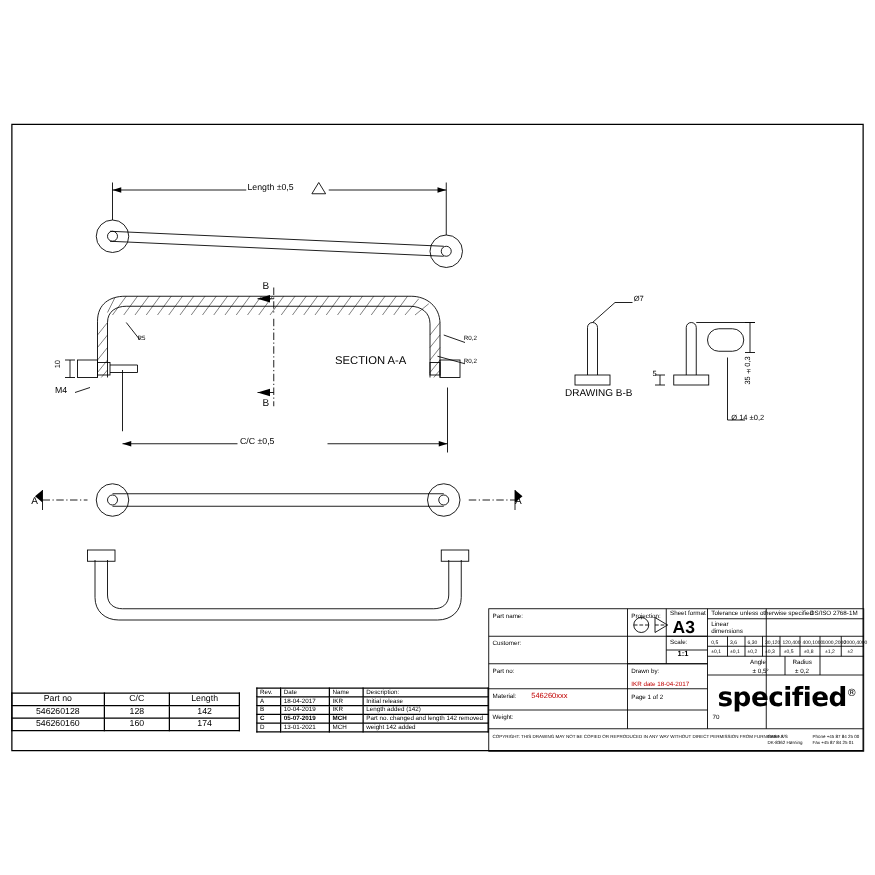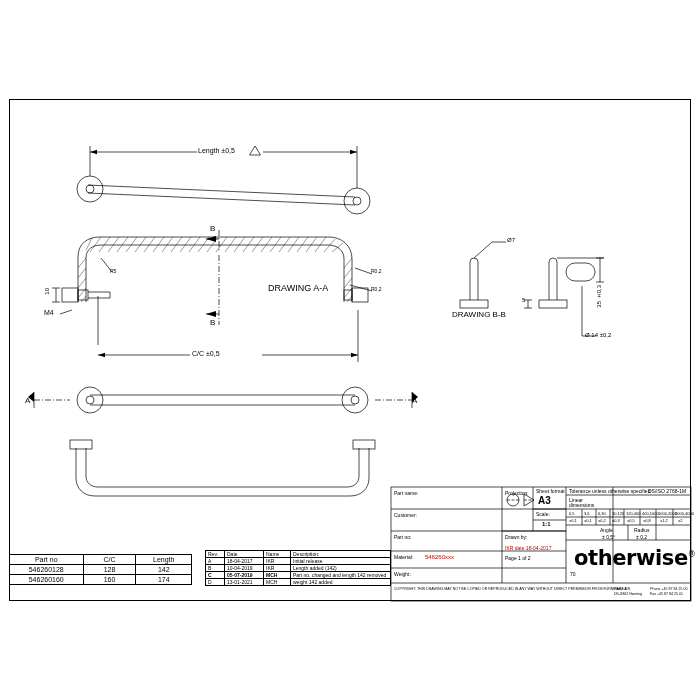--- a/index.html
+++ b/index.html
@@ -224,21 +224,21 @@
       <line x1="596" y1="282" x2="604" y2="282"></line>
       <line x1="557" y1="258" x2="604" y2="258"></line>
 
       <line x1="582" y1="286" x2="582" y2="336"></line>
       <line x1="582" y1="336" x2="596" y2="336"></line>
     </g>
   </svg>
 
   <div class="lbl s7" style="left:198px; top:147px;">Length ±0,5</div>
   <div class="lbl s7" style="left:192px; top:350px;">C/C ±0,5</div>
-  <div class="lbl s9" style="left:268px; top:283px; font-weight:normal;">DRAWING A-A</div>
+  <div class="lbl s9" style="left:268px; top:283px; font-weight:normal;">SECTION A-A</div>
   <div class="lbl s8" style="left:452px; top:310px;">DRAWING B-B</div>
   <div class="lbl s8" style="left:210px; top:224px;">B</div>
   <div class="lbl s8" style="left:210px; top:318px;">B</div>
   <div class="lbl s8" style="left:25px; top:396px;">A</div>
   <div class="lbl s8" style="left:412px; top:396px;">A</div>
   <div class="lbl s5" style="left:110px; top:268px;">R5</div>
   <div class="lbl s5" style="left:371px; top:268px;">R0,2</div>
   <div class="lbl s5" style="left:371px; top:286px;">R0,2</div>
   <div class="lbl s7" style="left:44px; top:309px;">M4</div>
   <div class="lbl s6" style="left:44px; top:288px; font-size:6px; writing-mode:vertical-rl; transform:rotate(180deg);">10</div>
@@ -348,21 +348,21 @@
   <div class="tb-cell" style="left:394px; top:490px;">Part name:</div>
   <div class="tb-cell" style="left:394px; top:512px;">Customer:</div>
   <div class="tb-cell" style="left:394px; top:534px;">Part no:</div>
   <div class="tb-cell red" style="left:425px; top:554px; font-size:6px;">546260xxx</div>
   <div class="tb-cell" style="left:394px; top:554px;">Material:</div>
   <div class="tb-cell" style="left:394px; top:571px;">Weight:</div>
   <div class="tb-cell" style="left:570px; top:571px;">70</div>
 
   <div class="tb-cell" style="left:505px; top:490px;">Projection:</div>
   <div class="tb-cell" style="left:536px; top:489px; line-height:5px;">Sheet format</div>
-  <div class="tb-cell" style="left:538px; top:498px; font-size:10px; font-weight:bold;">A3</div>
+  <div class="tb-cell" style="left:538px; top:498px; font-size:14px; font-weight:bold;">A3</div>
   <div class="tb-cell" style="left:536px; top:511px;">Scale:</div>
   <div class="tb-cell" style="left:542px; top:521px; font-size:6px; font-weight:bold;">1:1</div>
 
   <div class="tb-cell" style="left:505px; top:534px;">Drawn by:</div>
   <div class="tb-cell red" style="left:505px; top:545px;">IKR date 18-04-2017</div>
   <div class="tb-cell" style="left:505px; top:555px;">Page 1 of 2</div>
 
   <div class="tb-cell" style="left:569px; top:488px;">Tolerance unless otherwise specified</div>
   <div class="tb-cell" style="left:648px; top:488px;">DS/ISO 2768-1M</div>
   <div class="tb-cell" style="left:569px; top:498px; width:28px; line-height:5px;">Linear dimensions</div>
@@ -383,21 +383,21 @@
   <div class="tb-cell" style="left:627px; top:518px; font-size:4px;">±0,5</div>
   <div class="tb-cell" style="left:643px; top:518px; font-size:4px;">±0,8</div>
   <div class="tb-cell" style="left:660px; top:518px; font-size:4px;">±1,2</div>
   <div class="tb-cell" style="left:678px; top:518px; font-size:4px;">±2</div>
 
   <div class="tb-cell" style="left:600px; top:527px;">Angle</div>
   <div class="tb-cell" style="left:634px; top:527px;">Radius</div>
   <div class="tb-cell" style="left:602px; top:534px;">± 0,5°</div>
   <div class="tb-cell" style="left:636px; top:534px;">± 0,2</div>
 
-  <div class="logo" style="left:574px; top:546px;"><span>otherwise</span><sup>®</sup></div>
+  <div class="logo" style="left:574px; top:546px;"><span>specified</span><sup>®</sup></div>
 
   <div class="tb-cell" style="left:394px; top:586px; font-size:3.6px;">COPYRIGHT: THIS DRAWING MAY NOT BE COPIED OR REPRODUCED IN ANY WAY WITHOUT DIRECT PERMISSION FROM FURNIPART A/S</div>
   <div class="tb-cell" style="left:614px; top:586px; font-size:3.6px;">Gøtke 2</div>
   <div class="tb-cell" style="left:614px; top:591px; font-size:3.6px;">DK-8362 Hørning</div>
   <div class="tb-cell" style="left:650px; top:586px; font-size:3.6px;">Phone   +45 87 84 25 00</div>
   <div class="tb-cell" style="left:650px; top:591px; font-size:3.6px;">Fax        +45 87 84 25 01</div>
 
 </div>
 
 </body></html>

